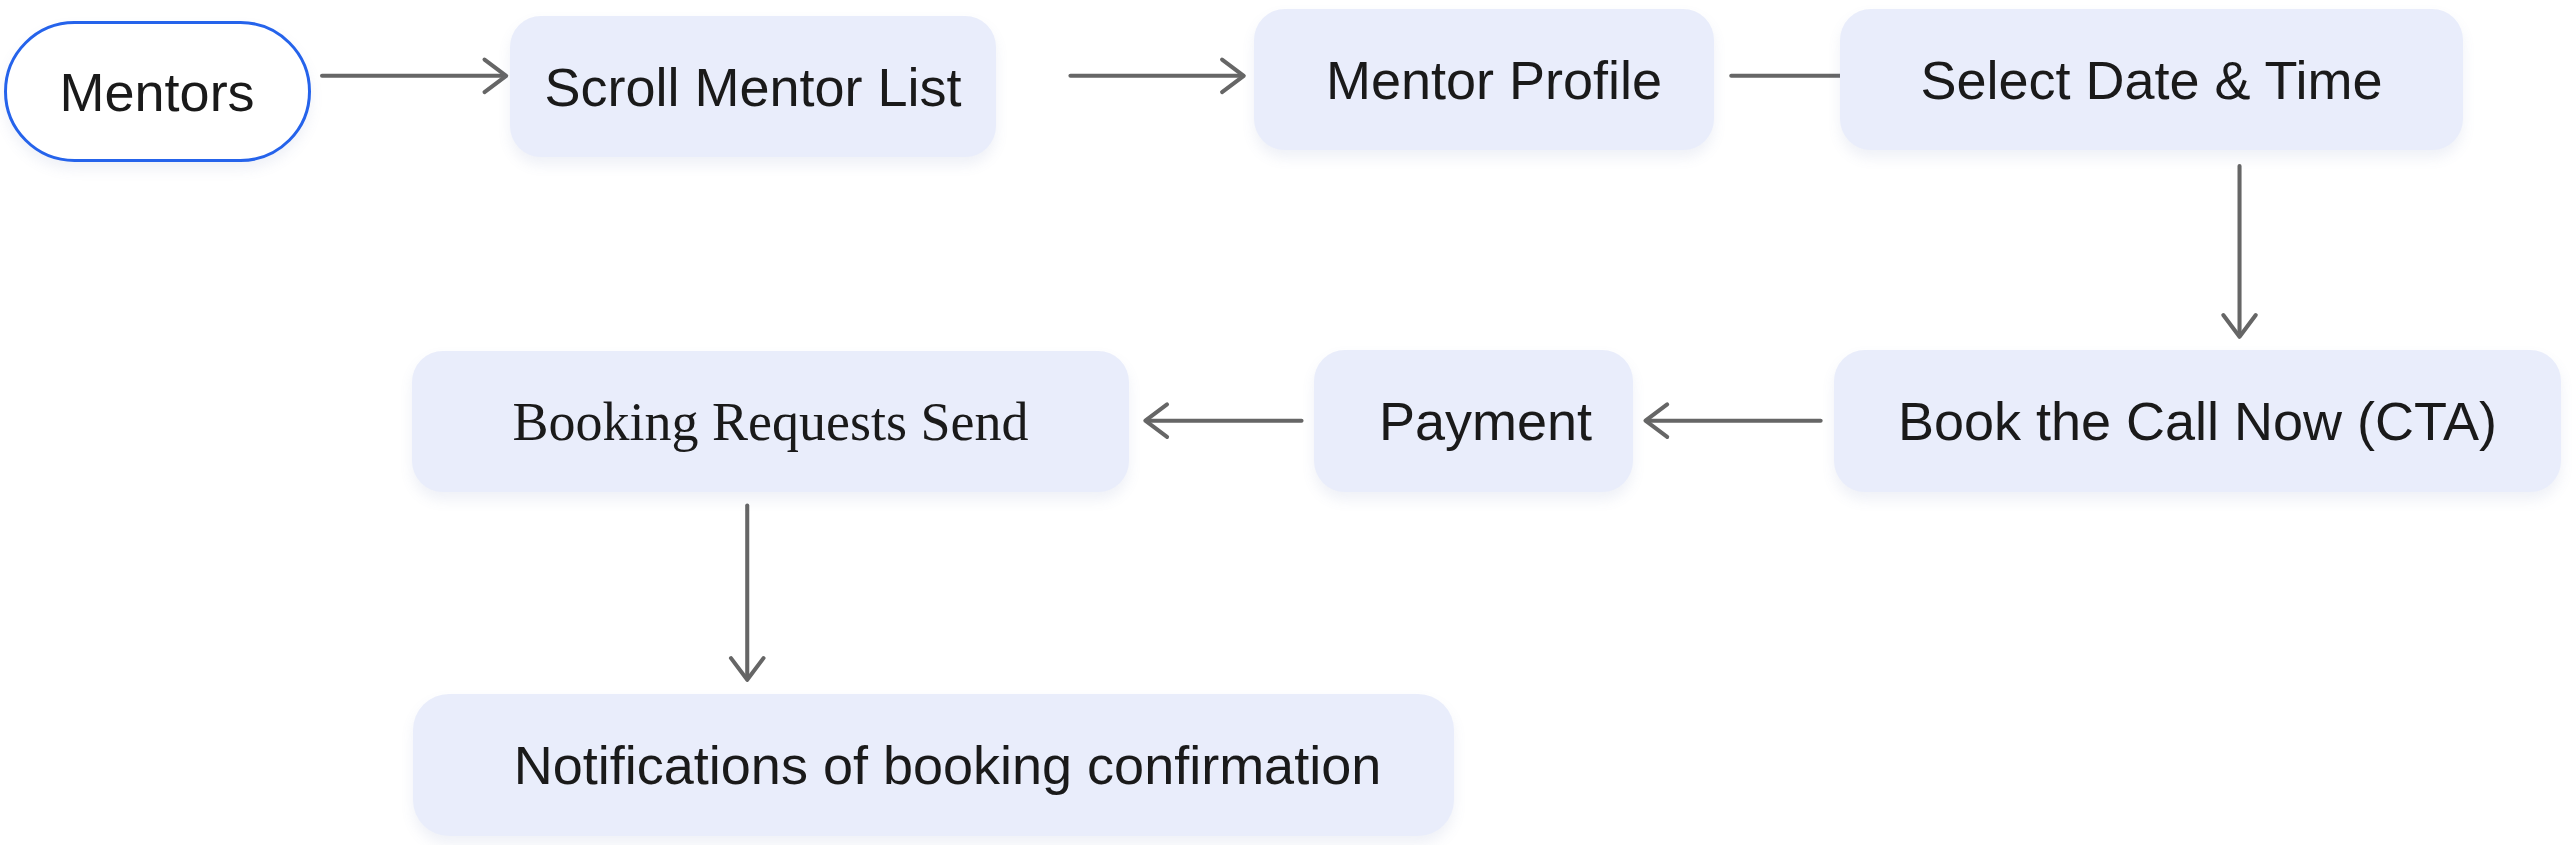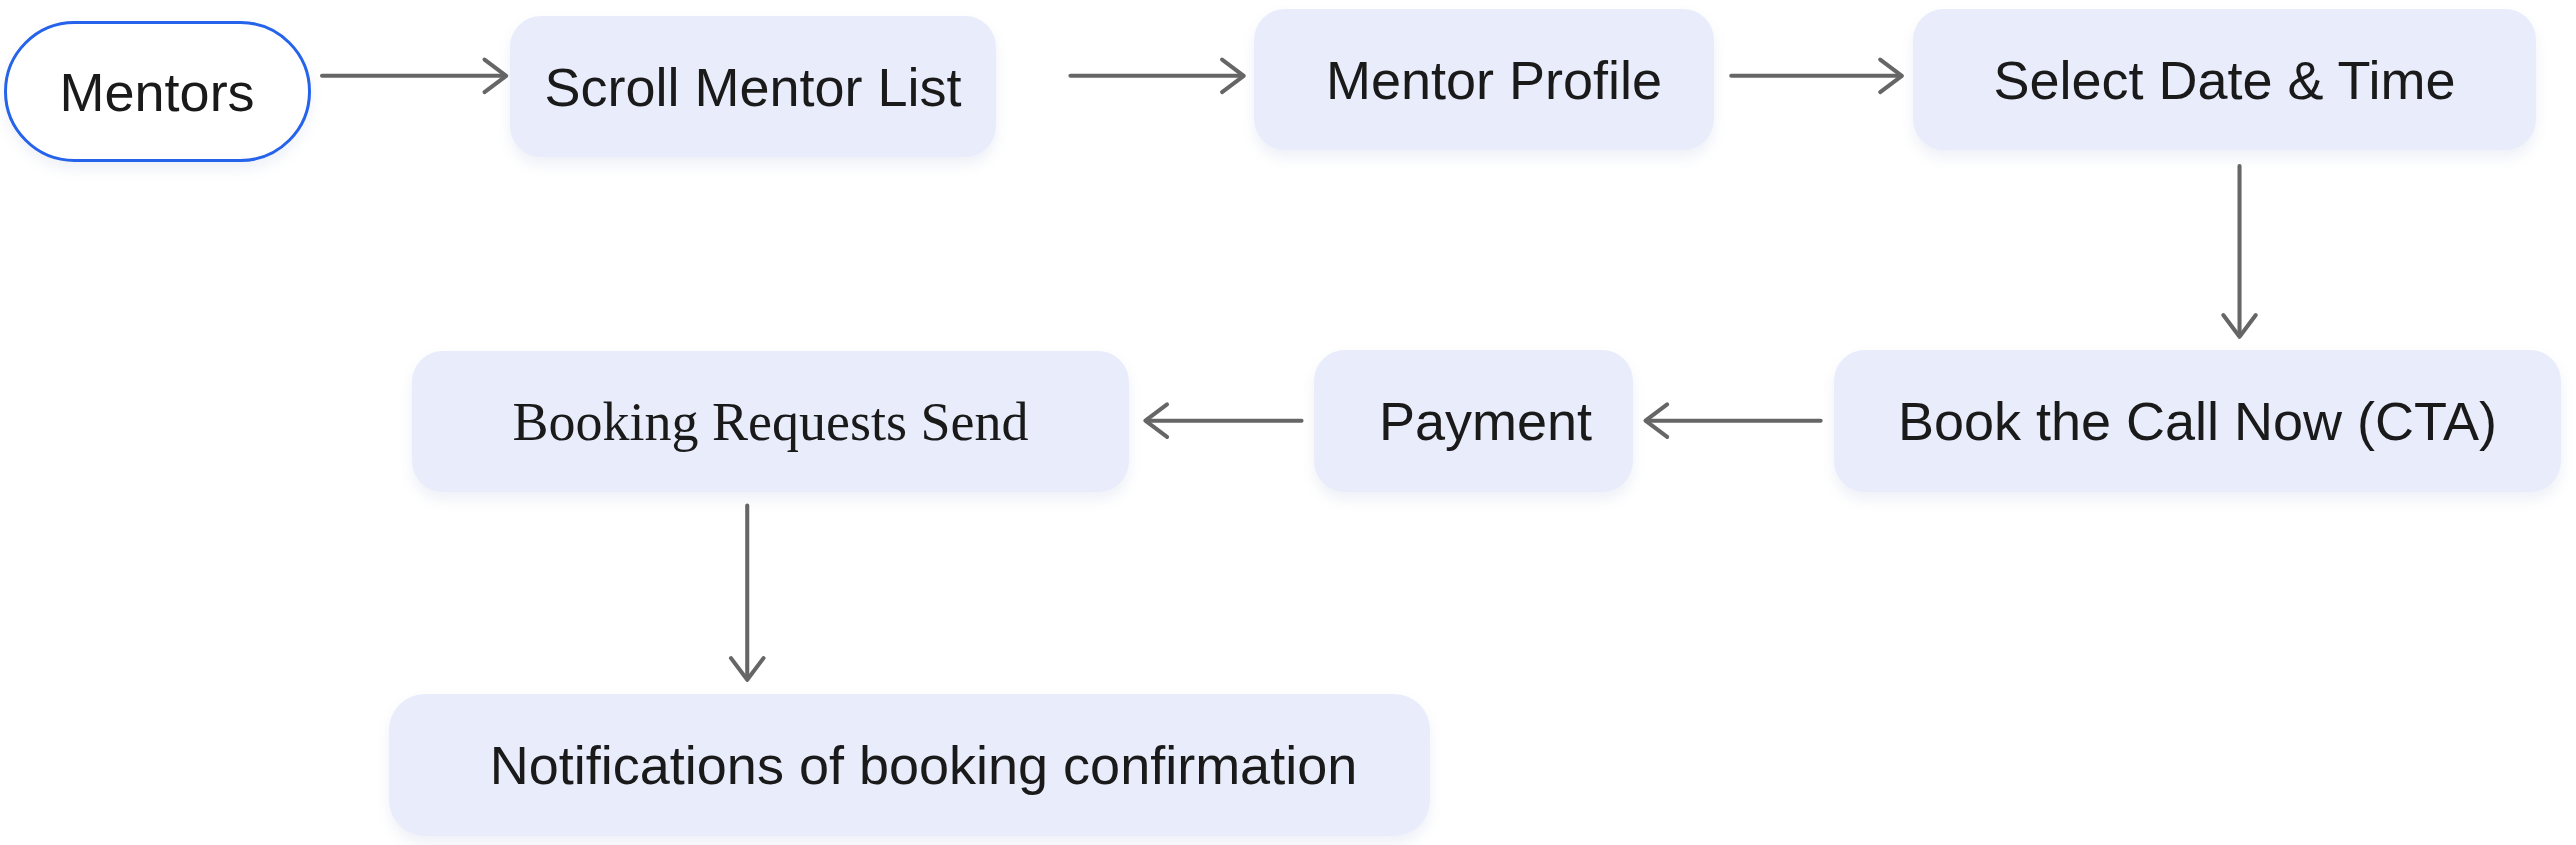--- a/index.html
+++ b/index.html
@@ -39,25 +39,25 @@
   }
   .flow-node.start{
     background:var(--start-fill);
     border:3.6px solid var(--start-border);
     border-radius:902px;
   }
   
   #node-mentors               {left:3.6px;    top:9px;  width:307px;  height:141px;margin-top:12px;}
   #node-scroll-mentor-list    {left:510px;  top:16px;  width:486px;  height:141px;}
   #node-mentor-profile        {left:1254px; top:9px;  width:460px;  height:141px;padding-left:20px;}
-  #node-select-date-time      {left:1913px; top:9px;  width:623px;  height:141px;}
+  #node-select-date-time      {left:1840px; top:9px;  width:623px;  height:141px;}
   #node-book-call-now         {left:1834px; top:350px; width:727px;  height:142px;}
   #node-payment               {left:1314px; top:350px; width:319px;  height:142px;padding-left:24px;}
   #node-booking-requests-send {left:412px;  top:351px; width:717px;  height:141px;font-family:Liberation Serif, serif;}
-  #node-notifications         {left:389px;  top:694px; width:1041px; height:142px; border-radius:36px;padding-left:28px;}
+  #node-notifications         {left:413px;  top:694px; width:1041px; height:142px; border-radius:36px;padding-left:28px;}
 
   svg.arrows{
     position:absolute;
     left:0; top:0;
     width:2576px;
     height:845px;
     pointer-events:none;
   }
   svg.arrows path{
     fill:none;

